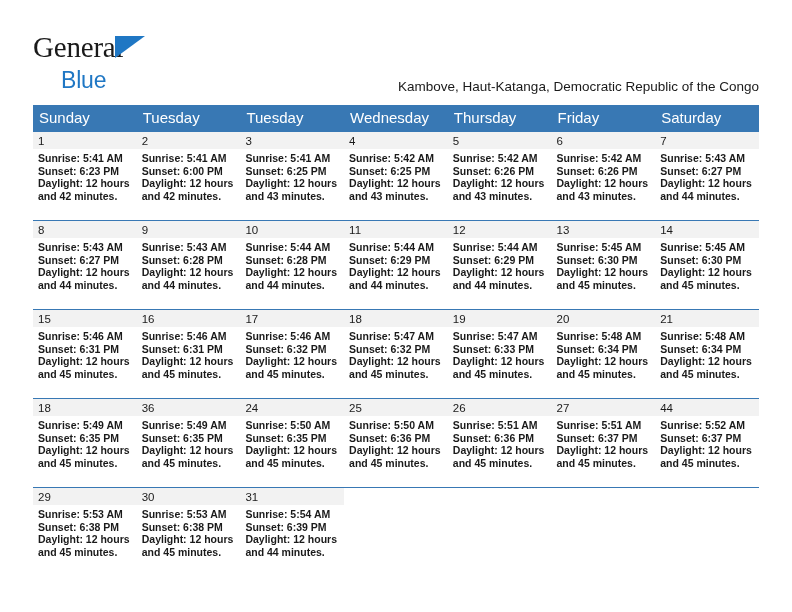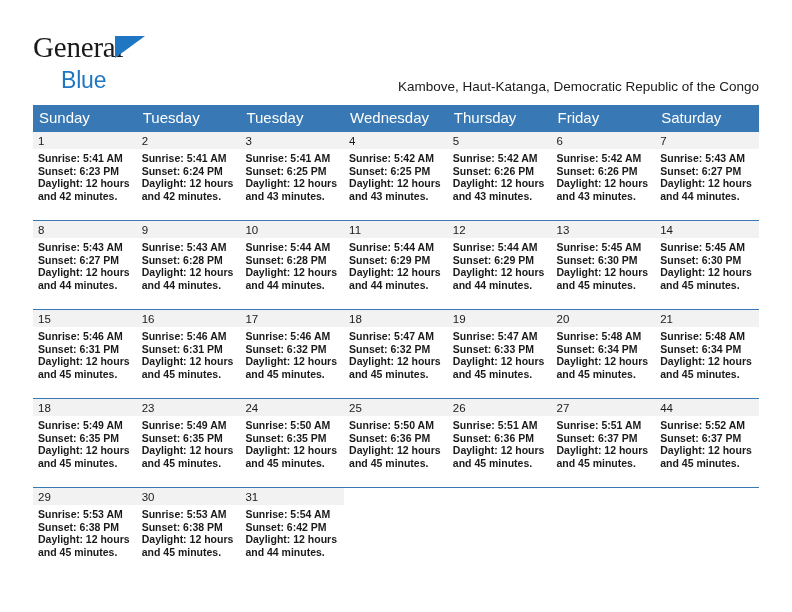--- a/index.html
+++ b/index.html
@@ -184,21 +184,21 @@
                 <div>Daylight: 12 hours</div>
                 <div>and 42 minutes.</div>
               </div>
             </div>
           </td>
           <td>
             <div class="daycell">
               <div class="daynum-band">2</div>
               <div class="details">
                 <div>Sunrise: 5:41 AM</div>
-                <div>Sunset: 6:24 PM</div>
+                <div>Sunset: 6:00 PM</div>
                 <div>Daylight: 12 hours</div>
                 <div>and 42 minutes.</div>
               </div>
             </div>
           </td>
           <td>
             <div class="daycell">
               <div class="daynum-band">3</div>
               <div class="details">
                 <div>Sunrise: 5:41 AM</div>
@@ -418,21 +418,21 @@
               <div class="details">
                 <div>Sunrise: 5:49 AM</div>
                 <div>Sunset: 6:35 PM</div>
                 <div>Daylight: 12 hours</div>
                 <div>and 45 minutes.</div>
               </div>
             </div>
           </td>
           <td>
             <div class="daycell">
-              <div class="daynum-band">23</div>
+              <div class="daynum-band">36</div>
               <div class="details">
                 <div>Sunrise: 5:49 AM</div>
                 <div>Sunset: 6:35 PM</div>
                 <div>Daylight: 12 hours</div>
                 <div>and 45 minutes.</div>
               </div>
             </div>
           </td>
           <td>
             <div class="daycell">
@@ -511,21 +511,21 @@
                 <div>Daylight: 12 hours</div>
                 <div>and 45 minutes.</div>
               </div>
             </div>
           </td>
           <td>
             <div class="daycell">
               <div class="daynum-band">31</div>
               <div class="details">
                 <div>Sunrise: 5:54 AM</div>
-                <div>Sunset: 6:42 PM</div>
+                <div>Sunset: 6:39 PM</div>
                 <div>Daylight: 12 hours</div>
                 <div>and 44 minutes.</div>
               </div>
             </div>
           </td>
           <td>
             <div class="daycell blank">
               <div class="daynum-band" style="background: transparent;"></div>
             </div>
           </td>

